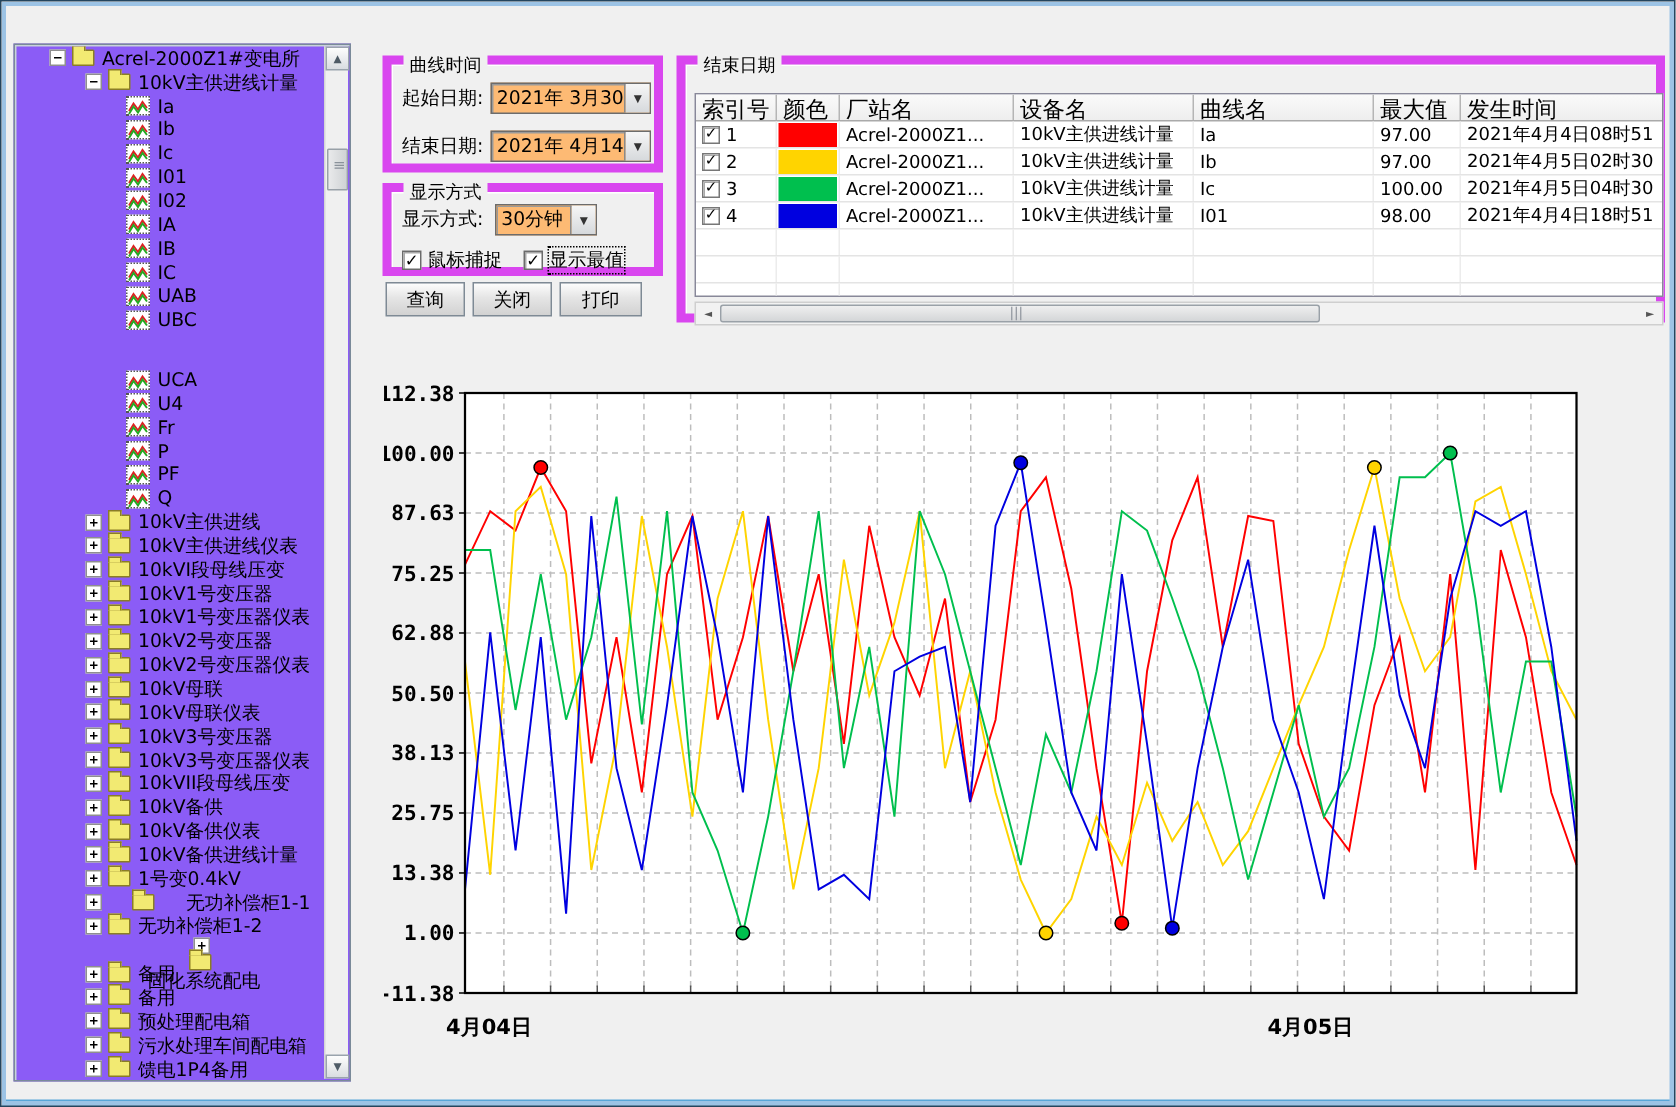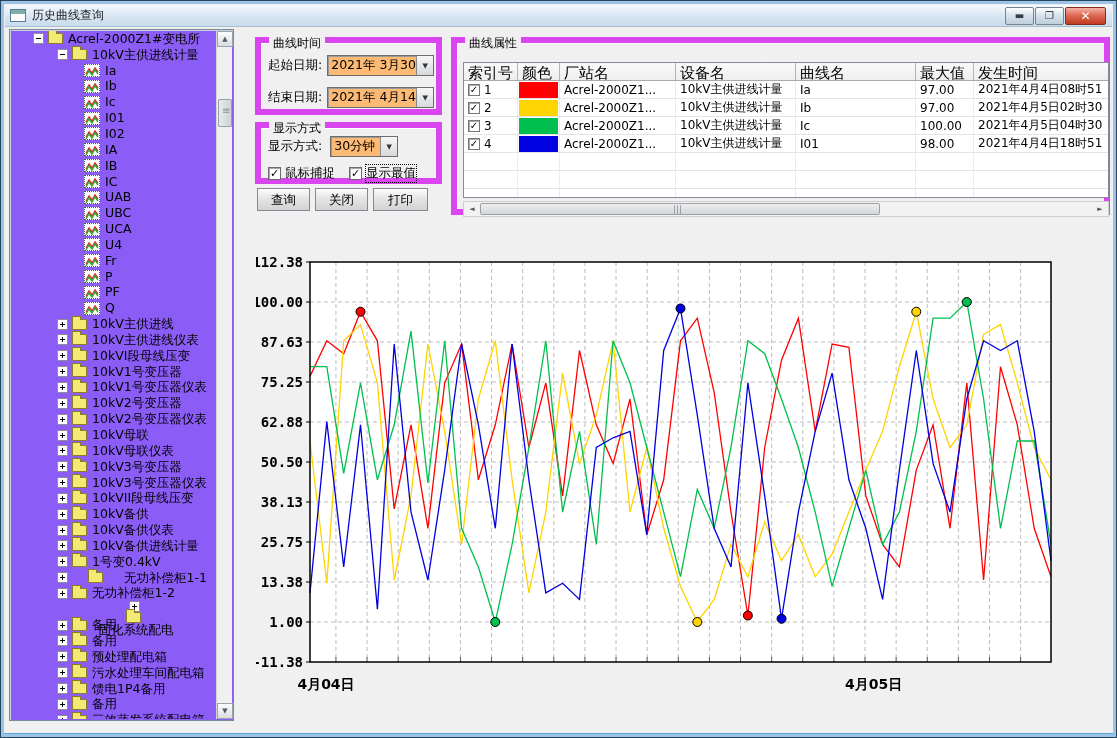--- a/index.html
+++ b/index.html
@@ -82,29 +82,20 @@
   .chart-wrap { position:absolute; left:255px; top:248px; width:815px; height:455px; }
   .chart-wrap svg { display:block; }
   .tick { font:bold 14px "DejaVu Sans Mono",monospace; fill:#000; }
   .xlabel { font:bold 14px "DejaVu Sans",sans-serif; fill:#000; }
 </style>
 </head>
 <body>
 
 <div class="win">
 
-  <div class="titlebar">
-    <span class="app-icon"></span>
-    <span class="title-text">历史曲线查询</span>
-    <span class="winbtns">
-      <span class="wbtn">▬</span>
-      <span class="wbtn">❐</span>
-      <span class="wbtn close">✕</span>
-    </span>
-  </div>
 
   <div class="tree-panel">
     <div class="tree-inner">
         <div class="tree-row" style="padding-left: 21px;">
           <span class="expander"></span>
           <span class="folder"></span>
           <span class="tree-lbl">Acrel-2000Z1#变电所</span>
         </div>
         <div class="tree-row" style="padding-left: 45px;">
           <span class="expander"></span>
@@ -174,21 +165,21 @@
             </svg></span>
           <span class="tree-lbl">UAB</span>
         </div>
         <div class="tree-row" style="padding-left: 72px;">
           <span class="curve-ico"><svg width="14" height="11" viewBox="0 0 14 11">
               <polyline points="1,8 4,3 7,7 10,2 13,6" fill="none" stroke="#d22" stroke-width="1.3"></polyline>
               <polyline points="1,10 4,5 7,9 10,4 13,8" fill="none" stroke="#2a2" stroke-width="1.3"></polyline>
             </svg></span>
           <span class="tree-lbl">UBC</span>
         </div>
-        <div class="tree-row" style="padding-left: 72px;">
+        <div class="tree-row" style="padding-left: 72px; margin-top: 24px;">
           <span class="curve-ico"><svg width="14" height="11" viewBox="0 0 14 11">
               <polyline points="1,8 4,3 7,7 10,2 13,6" fill="none" stroke="#d22" stroke-width="1.3"></polyline>
               <polyline points="1,10 4,5 7,9 10,4 13,8" fill="none" stroke="#2a2" stroke-width="1.3"></polyline>
             </svg></span>
           <span class="tree-lbl">UCA</span>
         </div>
         <div class="tree-row" style="padding-left: 72px;">
           <span class="curve-ico"><svg width="14" height="11" viewBox="0 0 14 11">
               <polyline points="1,8 4,3 7,7 10,2 13,6" fill="none" stroke="#d22" stroke-width="1.3"></polyline>
               <polyline points="1,10 4,5 7,9 10,4 13,8" fill="none" stroke="#2a2" stroke-width="1.3"></polyline>
@@ -398,21 +389,21 @@
         <span class="clabel focused">显示最值</span>
       </span>
     </div>
   </div>
 
   <div class="pushbtn" style="left:256px;width:53px">查询</div>
   <div class="pushbtn" style="left:314px;width:53px">关闭</div>
   <div class="pushbtn" style="left:372px;width:55px">打印</div>
 
   <div class="groupbox" style="left:450px;top:36px;width:659px;height:178px">
-    <span class="gb-title">曲线属性</span>
+    <span class="gb-title">结束日期</span>
     <div class="proptable">
       <div class="pt-head">
           <div class="pt-hcell" style="width: 54px; flex: 0 0 auto;">索引号</div>
           <div class="pt-hcell" style="width: 42px; flex: 0 0 auto;">颜色</div>
           <div class="pt-hcell" style="width: 116px; flex: 0 0 auto;">厂站名</div>
           <div class="pt-hcell" style="width: 120px; flex: 0 0 auto;">设备名</div>
           <div class="pt-hcell" style="width: 120px; flex: 0 0 auto;">曲线名</div>
           <div class="pt-hcell" style="width: 58px; flex: 0 0 auto;">最大值</div>
           <div class="pt-hcell" style="width: 150px; flex: 0 0 auto;">发生时间</div>
         </div>

